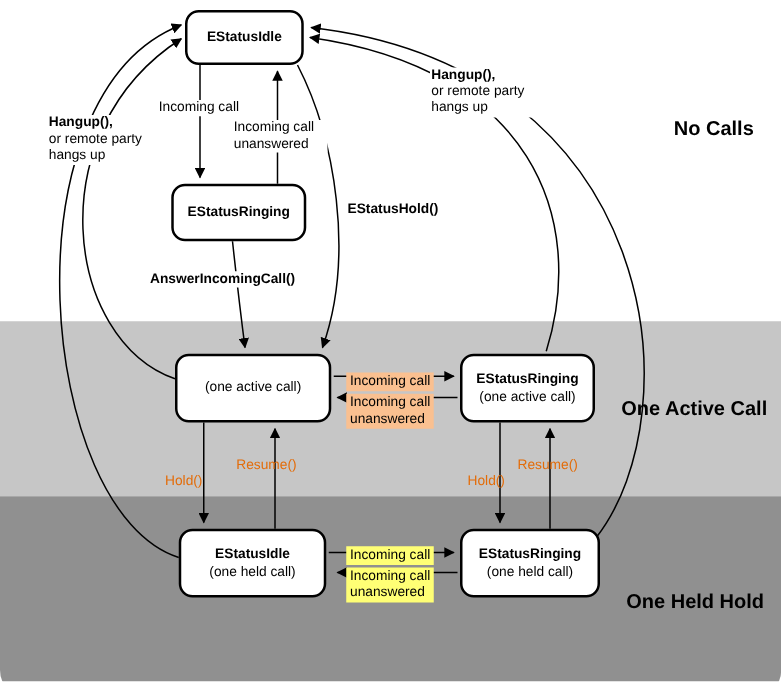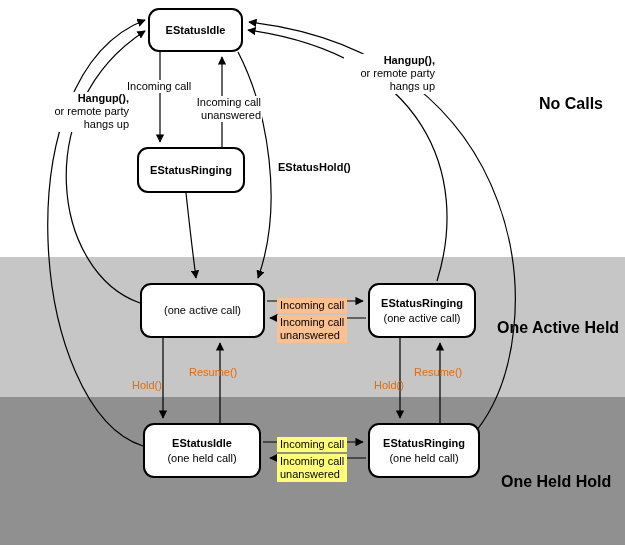--- a/index.html
+++ b/index.html
@@ -1,35 +1,35 @@
 <!DOCTYPE html>
 <html><head>
 <meta charset="utf-8">
 <style>
   * { margin:0; padding:0; box-sizing:border-box; }
   html,body { background:#ffffff; }
   body { font-family:"Liberation Sans", sans-serif; }
-  .canvas { position:relative; width:625px; height:559px; background:#ffffff; overflow:hidden; }
+  .canvas { position:relative; width:625px; height:559px; background:#ffffff; overflow:hidden;border-radius:23px; }
 
   .band { position:absolute; left:0; width:625px; }
   .band-active { top:257px; height:140px; background:#c6c6c6; }
   .band-held   { top:397px; height:148px; background:#909090; }
 
   svg.arrows { position:absolute; left:0; top:0; }
 
   .state { position:absolute; background:#ffffff; border:2px solid #000000; border-radius:11px;
            display:flex; flex-direction:column; align-items:center; justify-content:center;
            font-size:11px; line-height:1.3; text-align:center; }
   .state-name { font-weight:bold; }
   .state-sub  { font-weight:normal; }
 
   .lbl { position:absolute; font-size:11px; color:#000000; white-space:nowrap; line-height:1.2; }
   .bold { font-weight:bold; }
   .whitebg { background:#ffffff; padding:0 1px; }
-  .center { text-align:right; }
+  .center { text-align:left; }
   .event { color:#e36c09; font-weight:normal; }
 
   .hl { padding:1px 3px; }
   .hl-active { background:#fac090; }
   .hl-held   { background:#ffff75; }
   .hl span { white-space:nowrap; display:block; }
 
   .region-label { position:absolute; font-size:16px; font-weight:bold; color:#000000; white-space:nowrap; }
 </style>
 </head>
@@ -87,32 +87,33 @@
     <span class="state-name">EStatusIdle</span>
     <span class="state-sub">(one held call)</span>
   </div>
 
   <div class="state" style="left:368px;top:423px;width:112px;height:55px">
     <span class="state-name">EStatusRinging</span>
     <span class="state-sub">(one held call)</span>
   </div>
 
   <div class="region-label" style="left:539px;top:95px">No Calls</div>
-  <div class="region-label" style="left:497px;top:319px">One Active Held</div>
+  <div class="region-label" style="left:497px;top:319px">One Active Call</div>
   <div class="region-label" style="left:501px;top:473px">One Held Hold</div>
 
   <div class="lbl whitebg" style="left:126px;top:80px">Incoming call</div>
 
   <div class="lbl whitebg center" style="left:186px;top:96px;width:76px;white-space:normal">
     <span style="display:block">Incoming call</span>
     <span style="display:block">unanswered</span>
   </div>
 
   <div class="lbl bold whitebg" style="left:277px;top:161px">EStatusHold()</div>
 
+  <div class="lbl bold whitebg" style="left:119px;top:217px">AnswerIncomingCall()</div>
 
   <div class="lbl center whitebg" style="left:38px;top:92px;width:92px;white-space:normal">
     <span class="bold" style="display:block">Hangup(),</span>
     <span style="display:block">or remote party</span>
     <span style="display:block">hangs up</span>
   </div>
 
   <div class="lbl center whitebg" style="left:344px;top:54px;width:92px;white-space:normal">
     <span class="bold" style="display:block">Hangup(),</span>
     <span style="display:block">or remote party</span>

